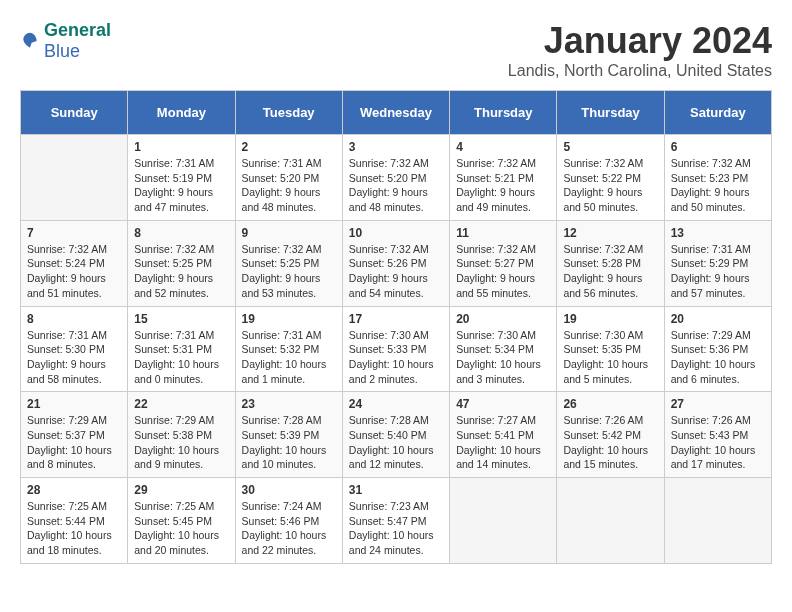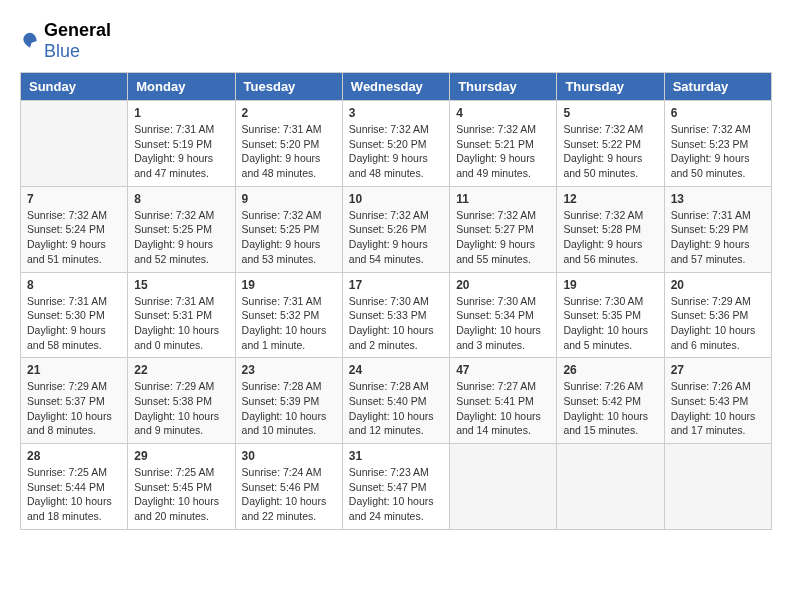--- a/index.html
+++ b/index.html
@@ -40,22 +40,22 @@
     .calendar {
       width: 100%;
       border-collapse: collapse;
       border: 1px solid #ccc;
     }
     .calendar th {
       background-color: #3a6bb5;
       color: #fff;
       font-size: 13px;
       font-weight: bold;
-      padding: 6px 8px;
-      text-align: left;
+      padding: 14px 8px;
+      text-align: center;
       border: 1px solid #ccc;
     }
     .calendar td {
       border: 1px solid #ccc;
       vertical-align: top;
       padding: 5px 6px;
       font-size: 11px;
       color: #333;
       width: calc(100% / 7);
       min-height: 80px;
@@ -80,23 +80,27 @@
   </style>
 </head>
 <body>
 
 <div class="header-section">
   <div class="logo">
     <svg class="logo-icon" viewBox="0 0 24 24" xmlns="http://www.w3.org/2000/svg">
       <path d="M12 2 C8 2 4 6 4 10 C4 14 7 17 12 20 L14 14 L20 12 C20 7 16 2 12 2 Z" fill="#3a6bb5"></path>
     </svg>
     <div>
-      <span style="font-size:18px;font-weight:bold;color:#000000;">General</span><br>
+      <span style="font-size:18px;font-weight:bold;color:#0f766e;">General</span><br>
       <span style="font-size:18px;font-weight:normal;color:#3a6bb5;">Blue</span>
     </div>
+  </div>
+  <div class="title-section">
+    <div class="main-title">January 2024</div>
+    <div class="subtitle">Landis, North Carolina, United States</div>
   </div>
 </div>
 
 <table class="calendar">
   <thead>
     <tr>
     <th>Sunday</th>
         <th>Monday</th>
         <th>Tuesday</th>
         <th>Wednesday</th>

